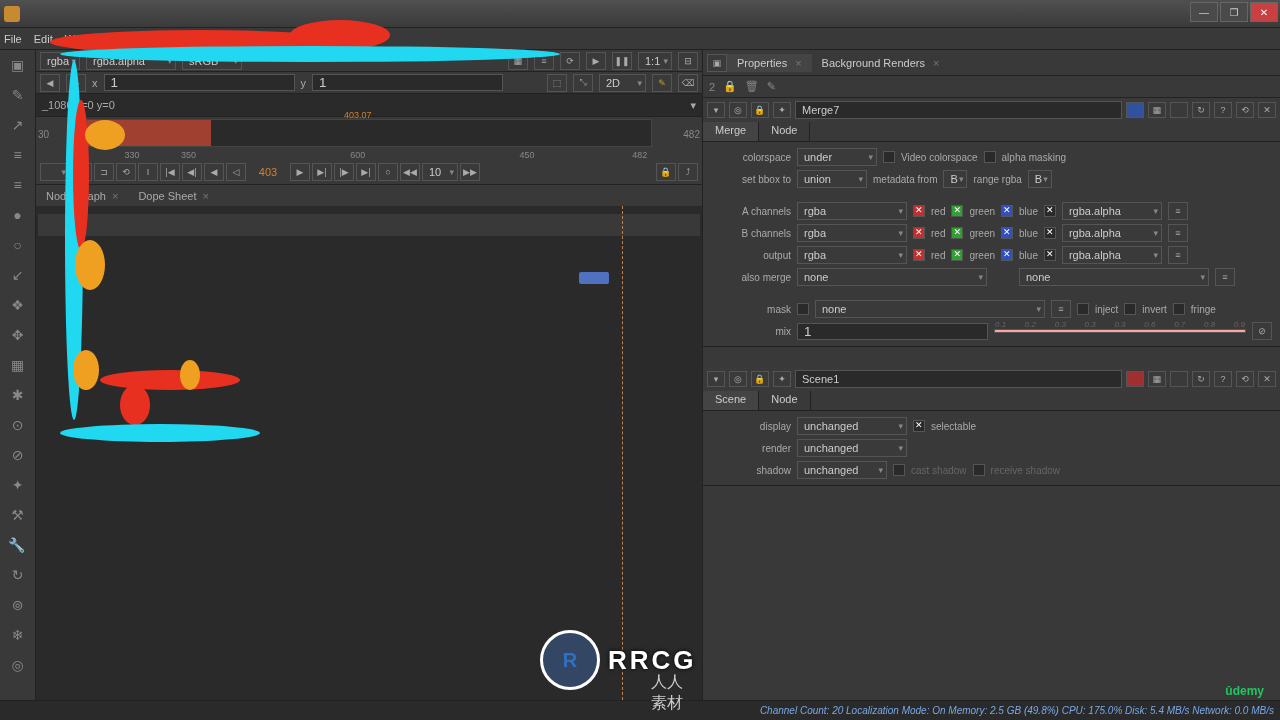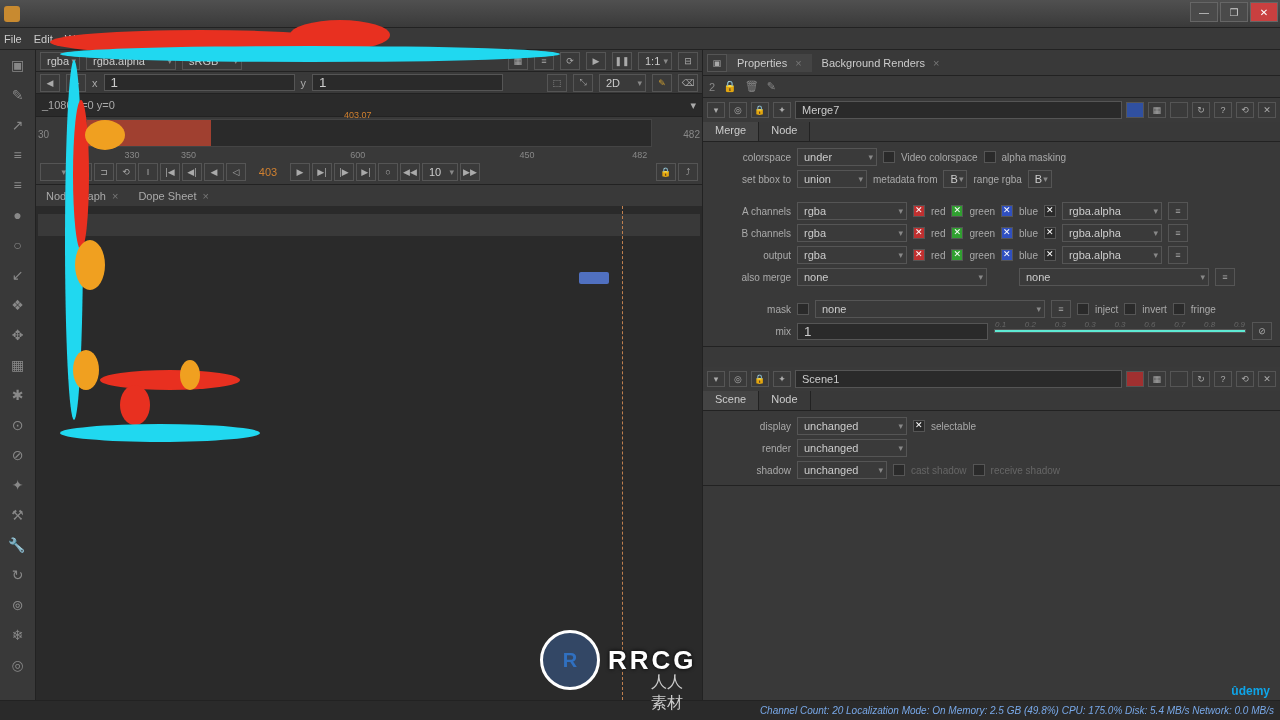--- a/index.html
+++ b/index.html
@@ -64,33 +64,33 @@
 .prow { display:flex; align-items:center; height:22px; gap:6px; }
 .prow .lbl { width:80px; text-align:right; color:#aaa; font-size:10px; }
 .cb { width:12px; height:12px; background:#2a2a2a; border:1px solid #555; display:inline-block; }
 .cb.r { background:#c03030; position:relative; }
 .cb.g { background:#30a030; position:relative; }
 .cb.b { background:#3050c0; position:relative; }
 .cb.x { background:#2a2a2a; position:relative; }
 .cb.r::after,.cb.g::after,.cb.b::after,.cb.x::after { content:"✕"; position:absolute; left:1px; top:-1px; font-size:9px; color:#fff; }
 .chlbl { color:#aaa; font-size:10px; }
 .wide { flex:1; background:#2a2a2a; border:1px solid #555; padding:1px 6px; color:#ccc; height:17px; }
-.slider { flex:1; height:4px; background:#5eead4; border:1px solid #555; position:relative;font-style:italic; }
+.slider { flex:1; height:4px; background:#fca5a5; border:1px solid #555; position:relative;font-style:italic; }
 .slider .ticks { position:absolute; left:0; right:0; top:-10px; display:flex; justify-content:space-between; font-size:8px; color:#666; }
 .statusbar { height:20px; background:#2a2a2a; border-top:1px solid #222; display:flex; align-items:center; padding:0 6px; color:#888; font-size:10px; }
 .statusbar .right { margin-left:auto; color:#78a8e8;font-style:italic; }
 .scribble { position:absolute; pointer-events:none; z-index:50; }
 .scr-red { position:absolute; background:#e83020; border-radius:50%; }
 .scr-cyan { position:absolute; background:#20d8f0; border-radius:50%; }
 .scr-org { position:absolute; background:#f0a020; border-radius:50%; }
 .logo { position:absolute; left:540px; top:630px; z-index:60; display:flex; align-items:center; gap:8px; }
 .logo .circle { width:60px; height:60px; border:3px solid #fff; border-radius:50%; display:flex; align-items:center; justify-content:center; color:#3070c0; font-weight:bold; font-size:20px; background:rgba(60,100,160,0.5); }
 .logo .txt { color:#fff; font-size:26px; font-weight:bold; letter-spacing:3px; text-shadow:0 0 4px #000; }
 .logo .sub { color:#ccc; font-size:16px; position:absolute; left:75px; top:42px;margin-left:36px; }
-.udemy { position:absolute; right:10px; bottom:22px; color:#0ea5e9; font-size:12px; font-weight:bold; z-index:60; }
+.udemy { position:absolute; right:16px; bottom:22px; color:#22c55e; font-size:12px; font-weight:bold; z-index:60; }
 </style>
 </head>
 <body>
 
 <div class="titlebar">
   <div class="icon"></div>
 </div>
 <div class="winbtns">
   <div class="winbtn">—</div>
   <div class="winbtn">❐</div>

